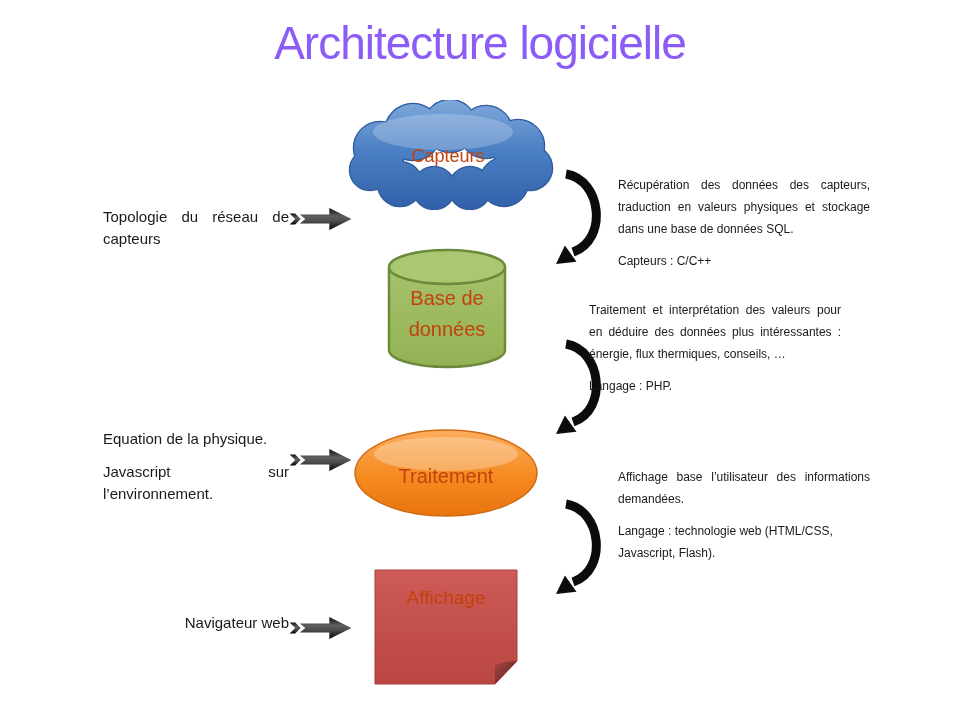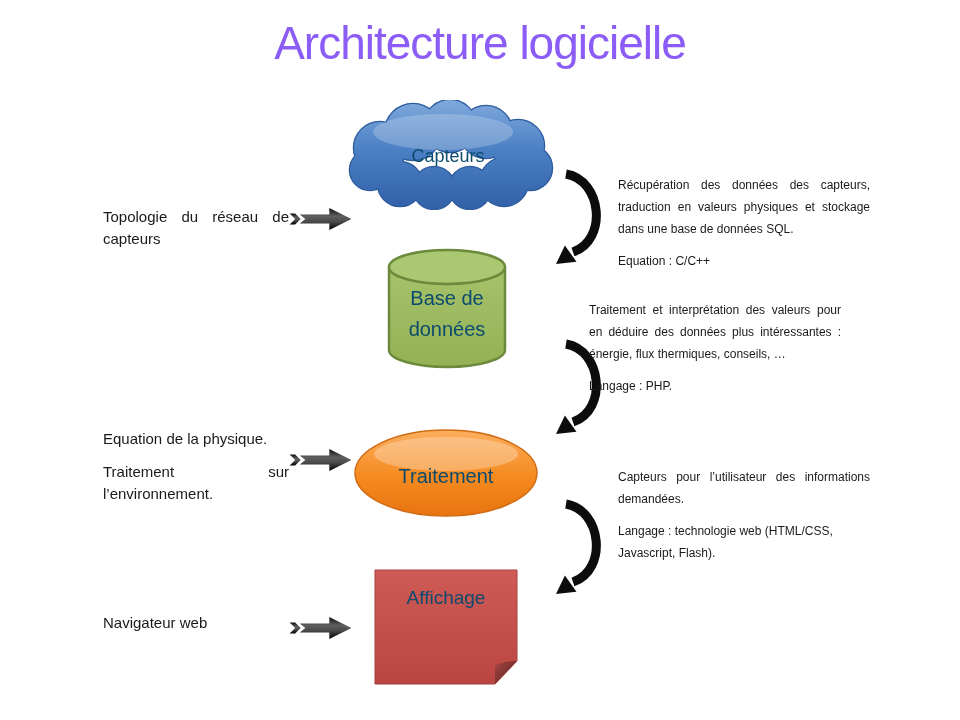--- a/index.html
+++ b/index.html
@@ -8,21 +8,21 @@
     font-family:"Liberation Sans", sans-serif;color:#1a1a1a;overflow:hidden;
     margin:0 auto;
   }
   .title{
     position:absolute;top:16px;left:0;right:0;text-align:center;
     font-size:46px;font-weight:400;letter-spacing:-1px;color:#8b5cf6;margin:0;
   }
   .abs{position:absolute;}
   .shape-label{
     position:absolute;inset:0;display:flex;align-items:center;justify-content:center;
-    color:#0c4a6e;pointer-events:none;
+    color:#c2410c;pointer-events:none;
   }
   .cloud-label{font-size:18px;padding-top:2px;}
   .cyl-label{flex-direction:column;font-size:20px;line-height:31px;padding-top:10px;text-align:center;}
   .ell-label{font-size:20px;padding-top:6px;}
   .note-label{align-items:flex-start;justify-content:center;padding-top:18px;font-size:19px;}
   .side-text{
     font-size:15px;line-height:22px;color:#1a1a1a;
   }
   .side-text p{margin:0;text-align:justify;}
   .side-text p.gap{margin-top:11px;}
@@ -130,25 +130,25 @@
     </svg>
     <span class="shape-label note-label">Affichage</span>
   </div>
 
   <div class="abs side-text" style="left:103px;top:206px;width:186px;">
     <p>Topologie du réseau de capteurs</p>
   </div>
 
   <div class="abs side-text" style="left:103px;top:428px;width:186px;">
     <p>Equation de la physique.</p>
-    <p class="gap">Traitement sur l’environnement.</p>
+    <p class="gap">Javascript sur l’environnement.</p>
   </div>
 
   <div class="abs side-text" style="left:103px;top:612px;width:186px;">
-    <p style="text-align:left;">Navigateur web</p>
+    <p style="text-align:right;">Navigateur web</p>
   </div>
 
   <svg class="abs" style="left:288px;top:207px;" width="66" height="24" viewBox="0 0 68 26">
     <polygon points="0,7 6,7 12,13 6,19 0,19 6,13" fill="url(#gradArrow)"></polygon>
     <polygon points="11,8 43,8 43,1 67,13 43,25 43,18 11,18 17,13" fill="url(#gradArrow)"></polygon>
   </svg>
   <svg class="abs" style="left:288px;top:448px;" width="66" height="24" viewBox="0 0 68 26">
     <polygon points="0,7 6,7 12,13 6,19 0,19 6,13" fill="url(#gradArrow)"></polygon>
     <polygon points="11,8 43,8 43,1 67,13 43,25 43,18 11,18 17,13" fill="url(#gradArrow)"></polygon>
   </svg>
@@ -165,26 +165,26 @@
     <path d="M 20 6 C 56 12 62 72 27 84" fill="none" stroke="#0c0c0c" stroke-width="9"></path>
     <polygon points="10,96 30.5,93.8 18.9,77.4" fill="#0c0c0c"></polygon>
   </svg>
   <svg class="abs" style="left:546px;top:498px;" width="64" height="100" viewBox="0 0 64 100">
     <path d="M 20 6 C 56 12 62 72 27 84" fill="none" stroke="#0c0c0c" stroke-width="9"></path>
     <polygon points="10,96 30.5,93.8 18.9,77.4" fill="#0c0c0c"></polygon>
   </svg>
 
   <div class="abs note-text" style="left:618px;top:174px;">
     <p>Récupération des données des capteurs, traduction en valeurs physiques et stockage dans une base de données SQL.</p>
-    <p class="lang">Equation : C/C++</p>
+    <p class="lang">Capteurs : C/C++</p>
   </div>
 
   <div class="abs note-text" style="left:589px;top:299px;">
     <p>Traitement et interprétation des valeurs pour en déduire des données plus intéressantes : énergie, flux thermiques, conseils, …</p>
     <p class="lang">Langage : PHP.</p>
   </div>
 
   <div class="abs note-text" style="left:618px;top:466px;">
-    <p>Capteurs pour l’utilisateur des informations demandées.</p>
+    <p>Affichage base l’utilisateur des informations demandées.</p>
     <p class="lang">Langage : technologie web (HTML/CSS, Javascript, Flash).</p>
   </div>
 
 </div>
 
 </body></html>

